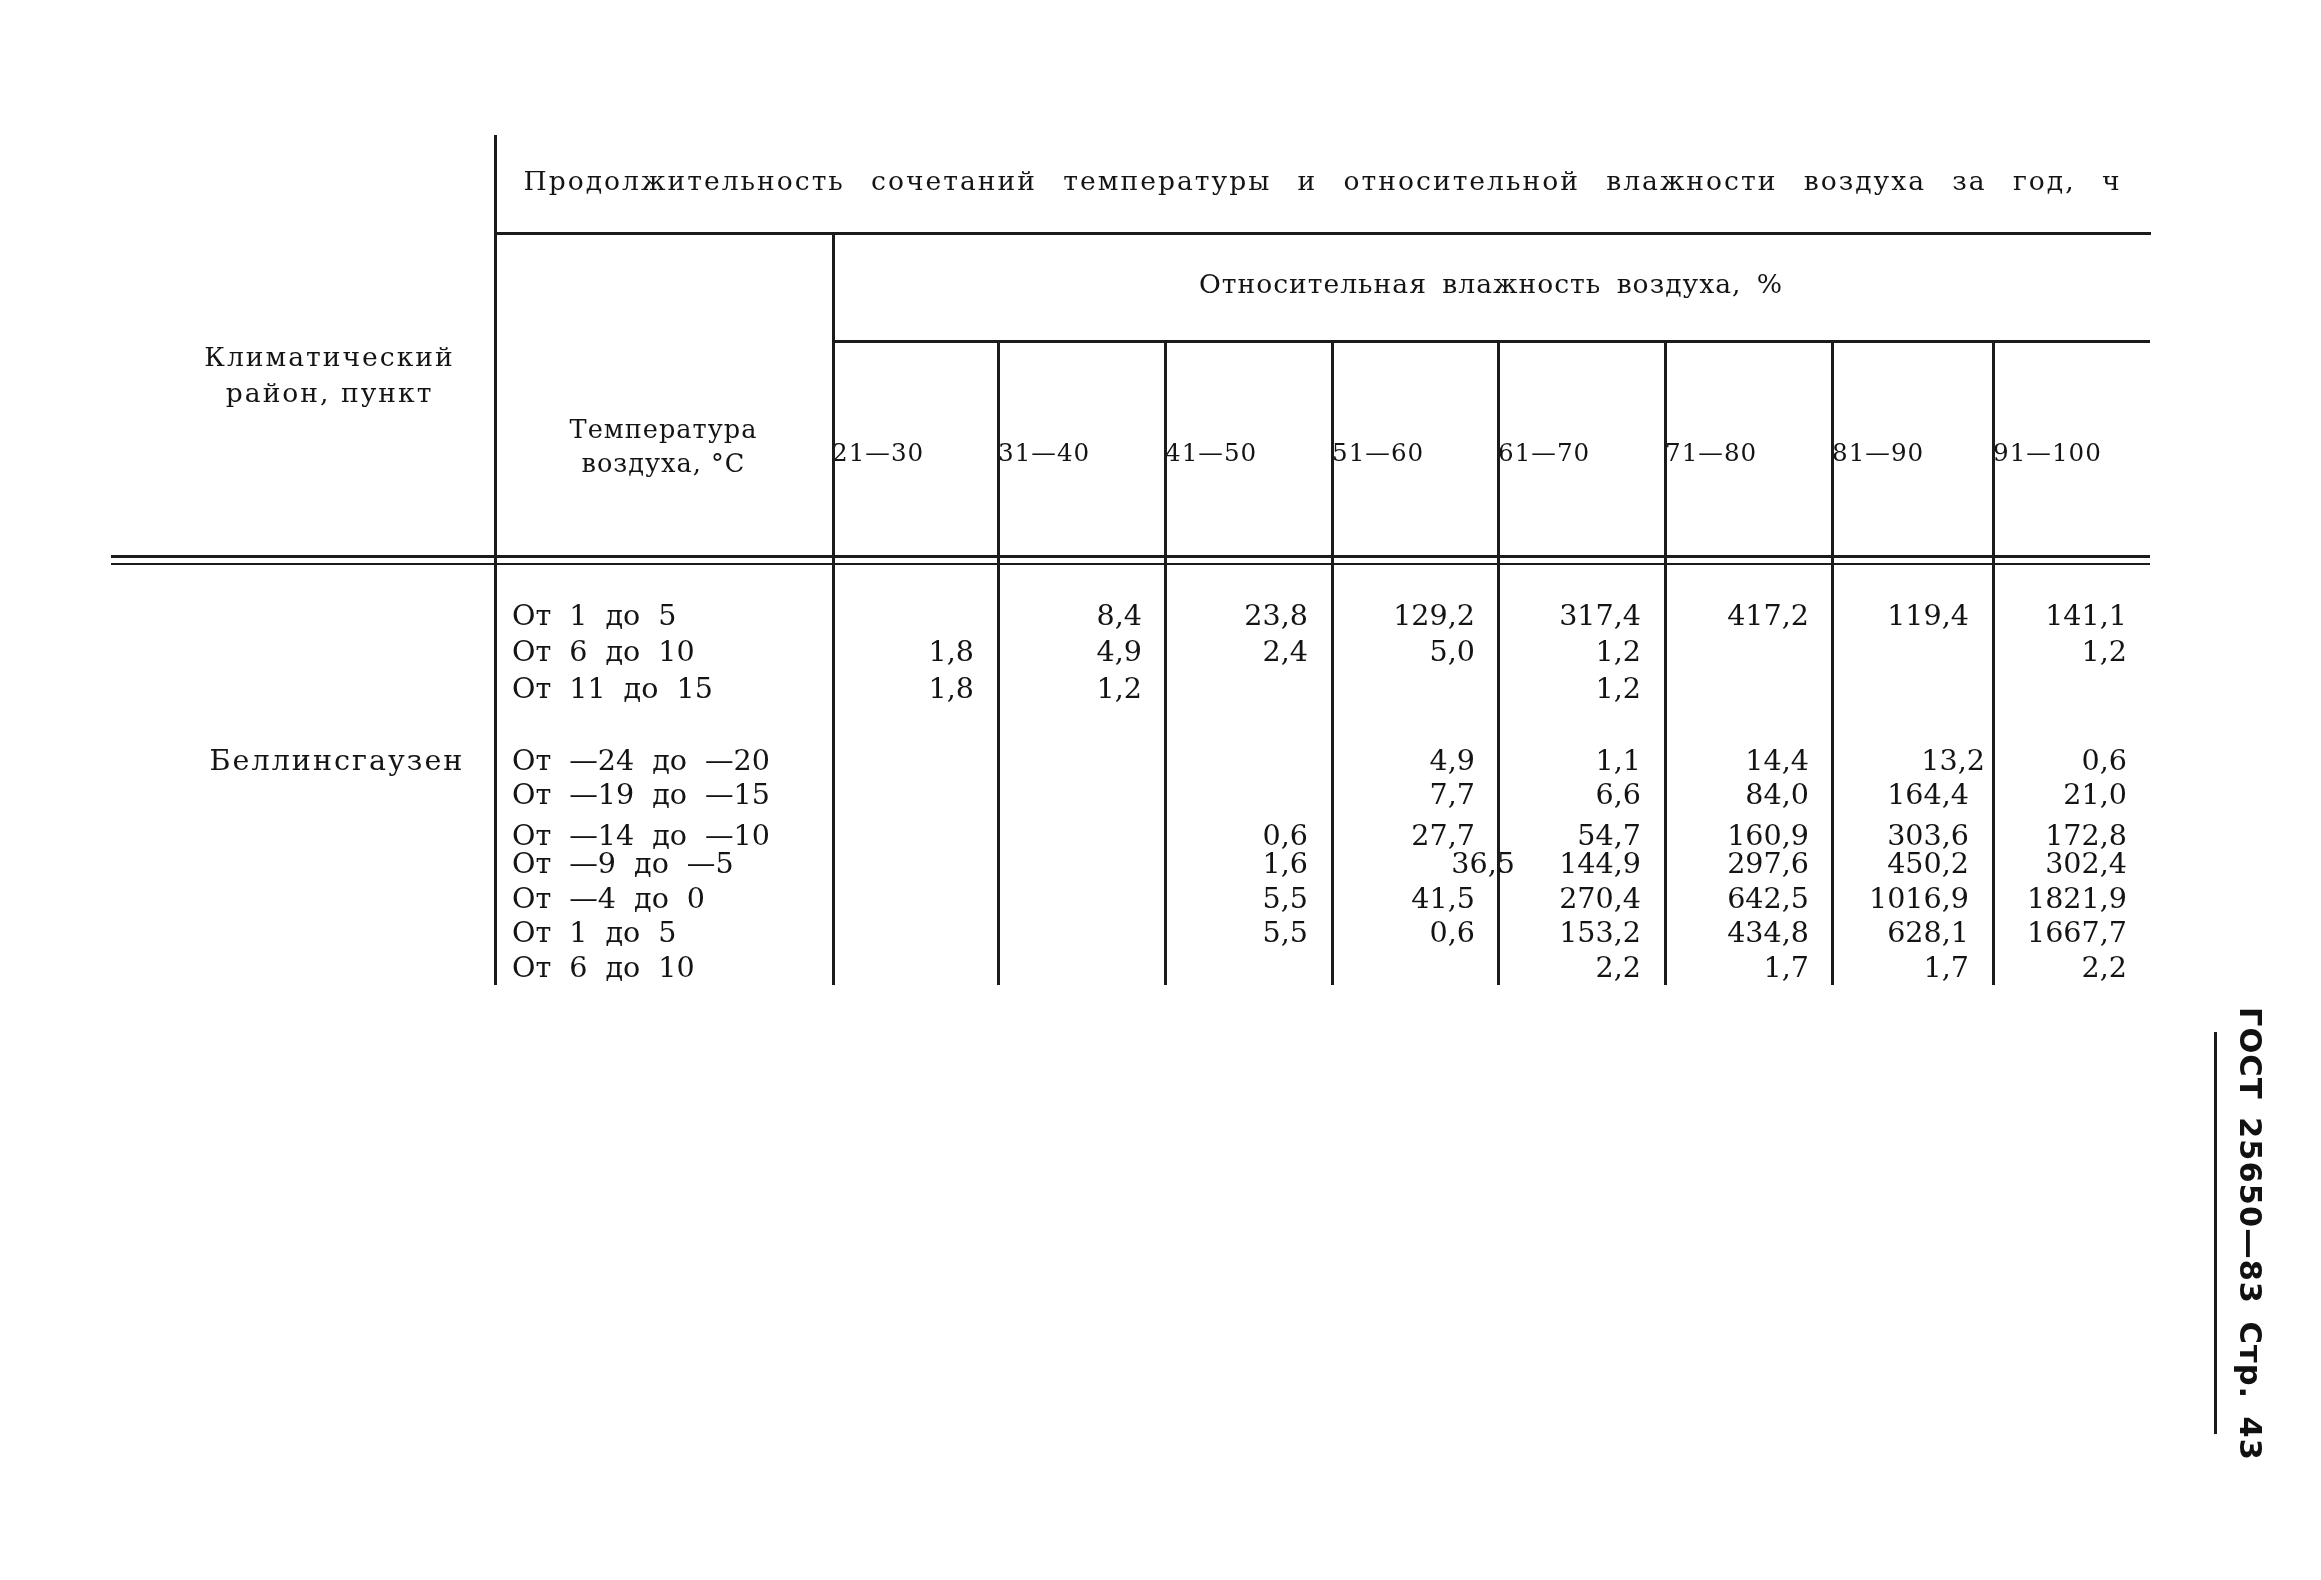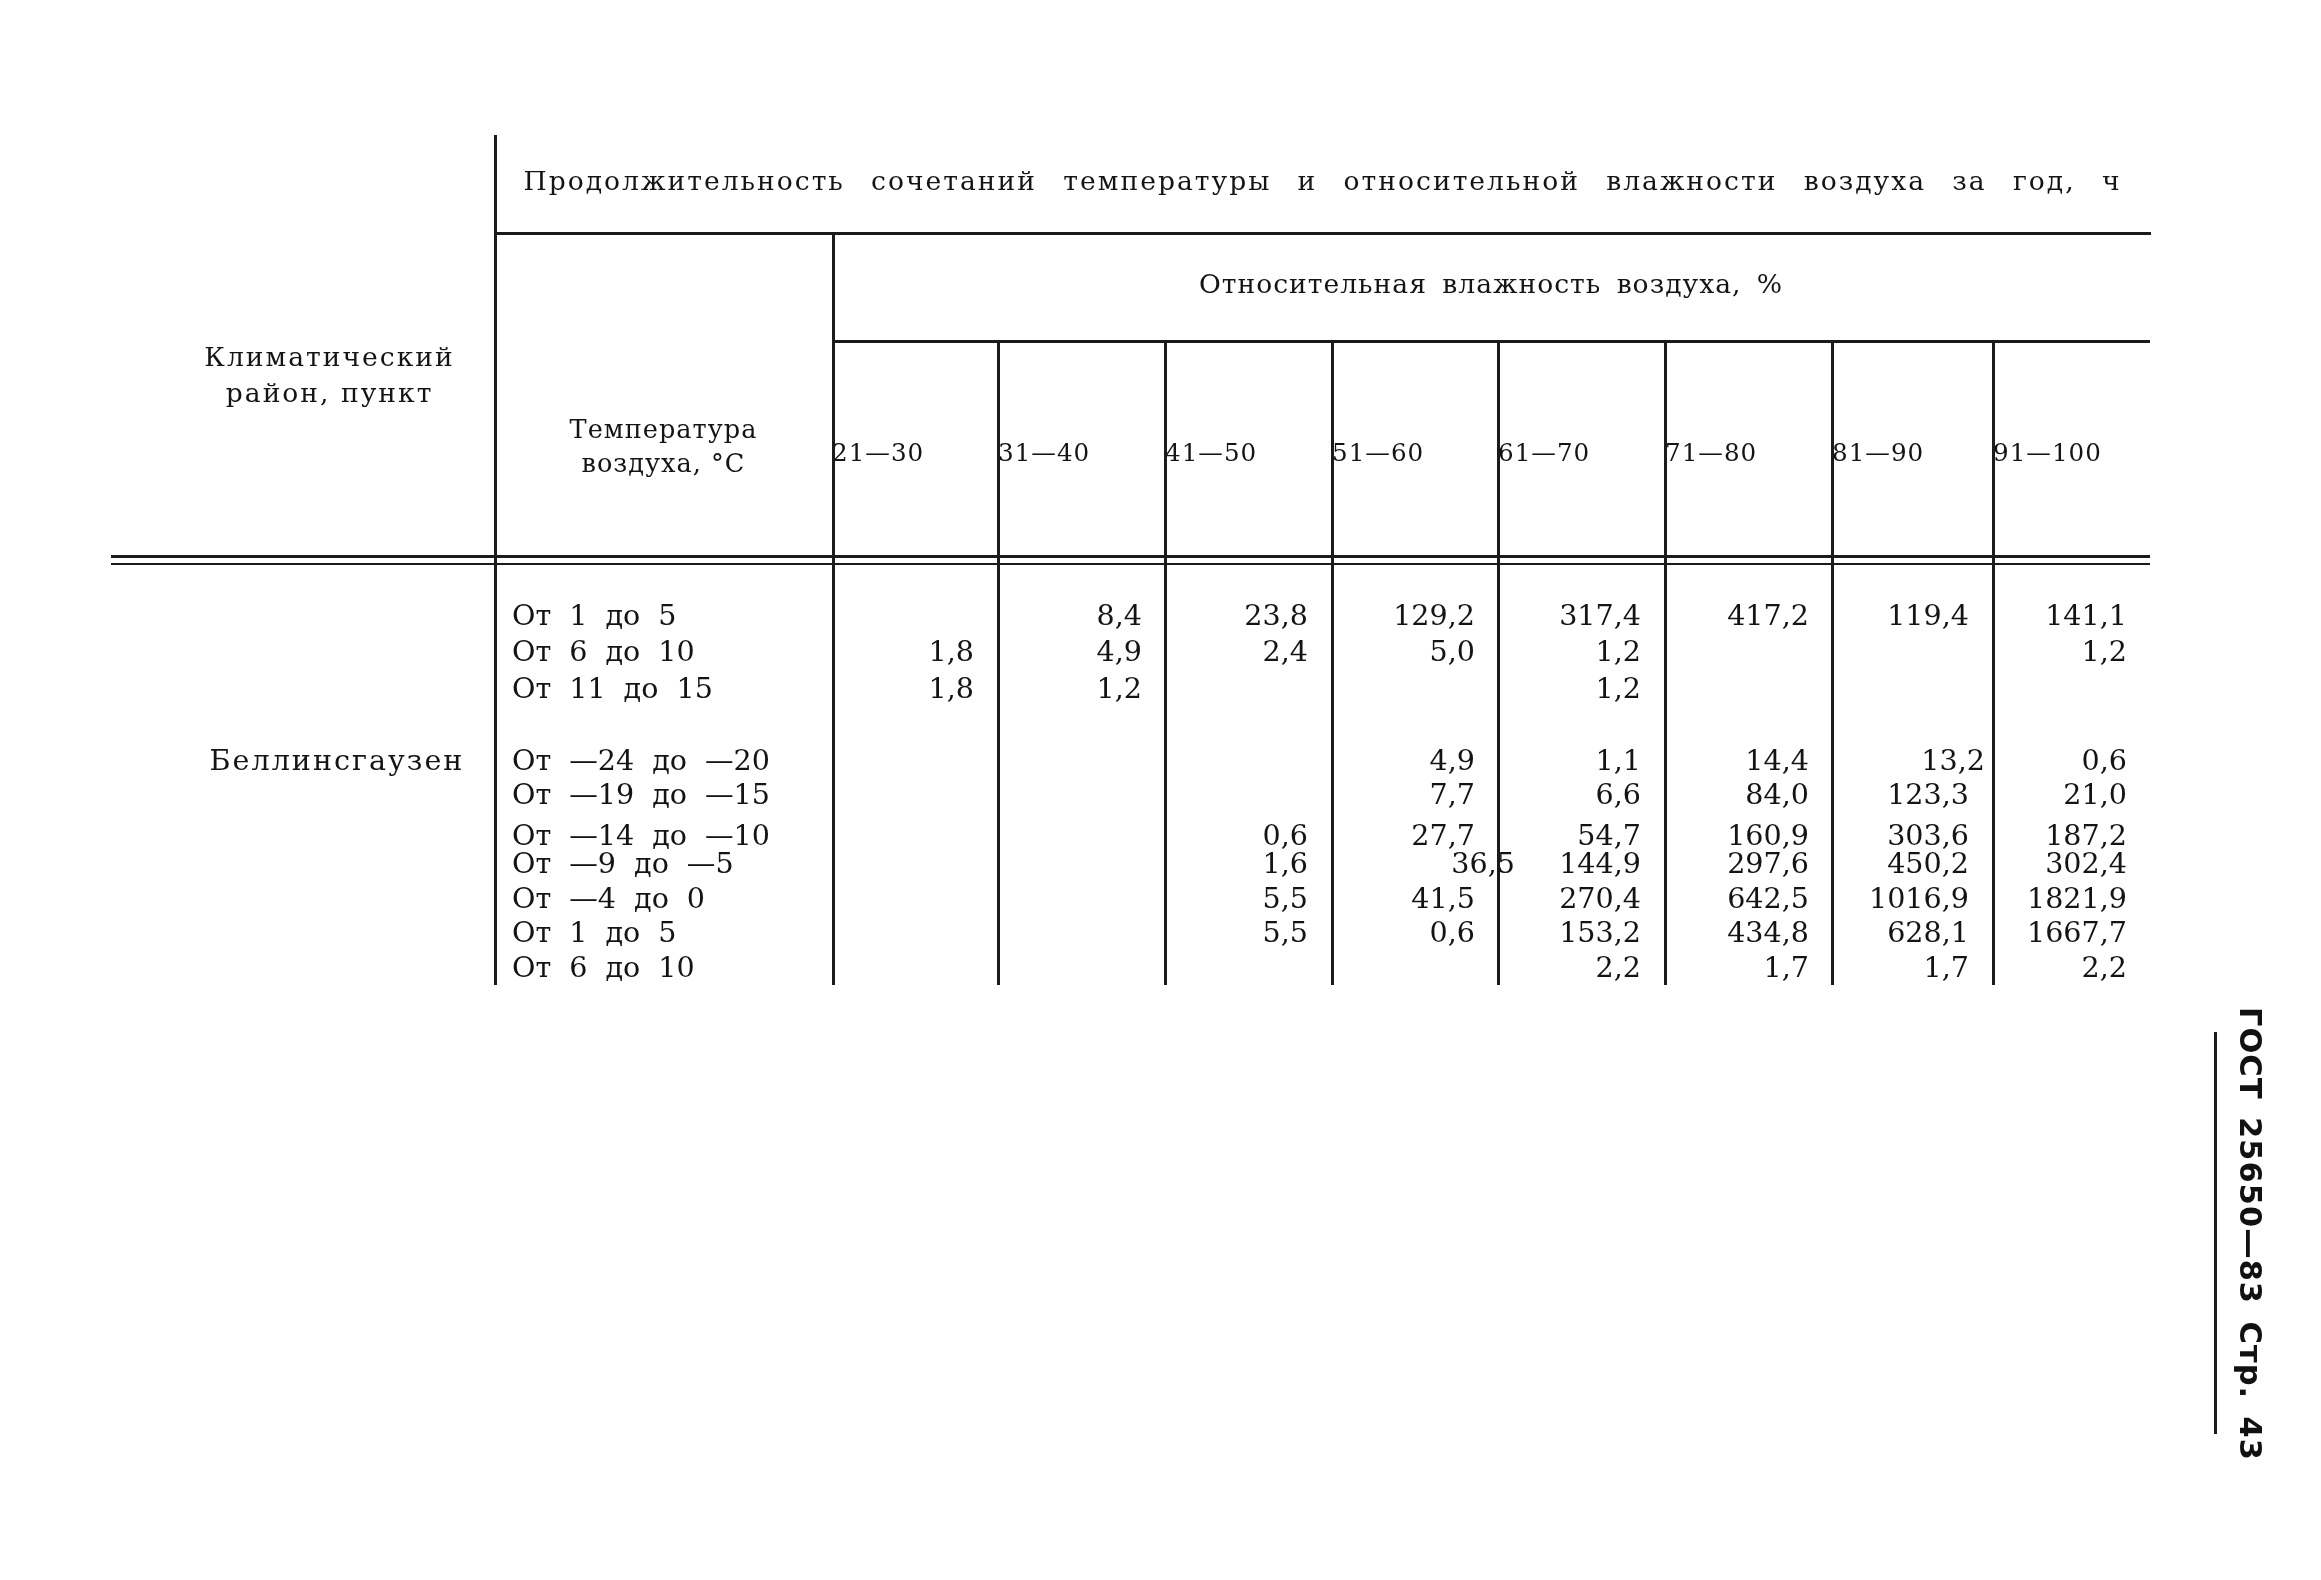--- a/index.html
+++ b/index.html
@@ -142,31 +142,31 @@
         <div class="val" style="left: 1498px; width: 143px;">1,1</div>
         <div class="val" style="left: 1665px; width: 144px;">14,4</div>
         <div class="val" style="left: 1832px; width: 137px; padding-left: 16px;">13,2</div>
         <div class="val" style="left: 1993px; width: 134px;">0,6</div>
       </div>
       <div class="t-row" style="top: 777px;">
         <div class="temp-label">От —19 до —15</div>
         <div class="val" style="left: 1332px; width: 143px;">7,7</div>
         <div class="val" style="left: 1498px; width: 143px;">6,6</div>
         <div class="val" style="left: 1665px; width: 144px;">84,0</div>
-        <div class="val" style="left: 1832px; width: 137px;">123,3</div>
+        <div class="val" style="left: 1832px; width: 137px;">164,4</div>
         <div class="val" style="left: 1993px; width: 134px;">21,0</div>
       </div>
       <div class="t-row" style="top: 818px;">
         <div class="temp-label">От —14 до —10</div>
         <div class="val" style="left: 1165px; width: 143px;">0,6</div>
         <div class="val" style="left: 1332px; width: 143px;">27,7</div>
         <div class="val" style="left: 1498px; width: 143px;">54,7</div>
         <div class="val" style="left: 1665px; width: 144px;">160,9</div>
         <div class="val" style="left: 1832px; width: 137px;">303,6</div>
-        <div class="val" style="left: 1993px; width: 134px;">187,2</div>
+        <div class="val" style="left: 1993px; width: 134px;">172,8</div>
       </div>
       <div class="t-row" style="top: 846px;">
         <div class="temp-label">От —9 до —5</div>
         <div class="val" style="left: 1165px; width: 143px;">1,6</div>
         <div class="val" style="left: 1372px; width: 143px;">36,5</div>
         <div class="val" style="left: 1498px; width: 143px;">144,9</div>
         <div class="val" style="left: 1665px; width: 144px;">297,6</div>
         <div class="val" style="left: 1832px; width: 137px;">450,2</div>
         <div class="val" style="left: 1993px; width: 134px;">302,4</div>
       </div>

